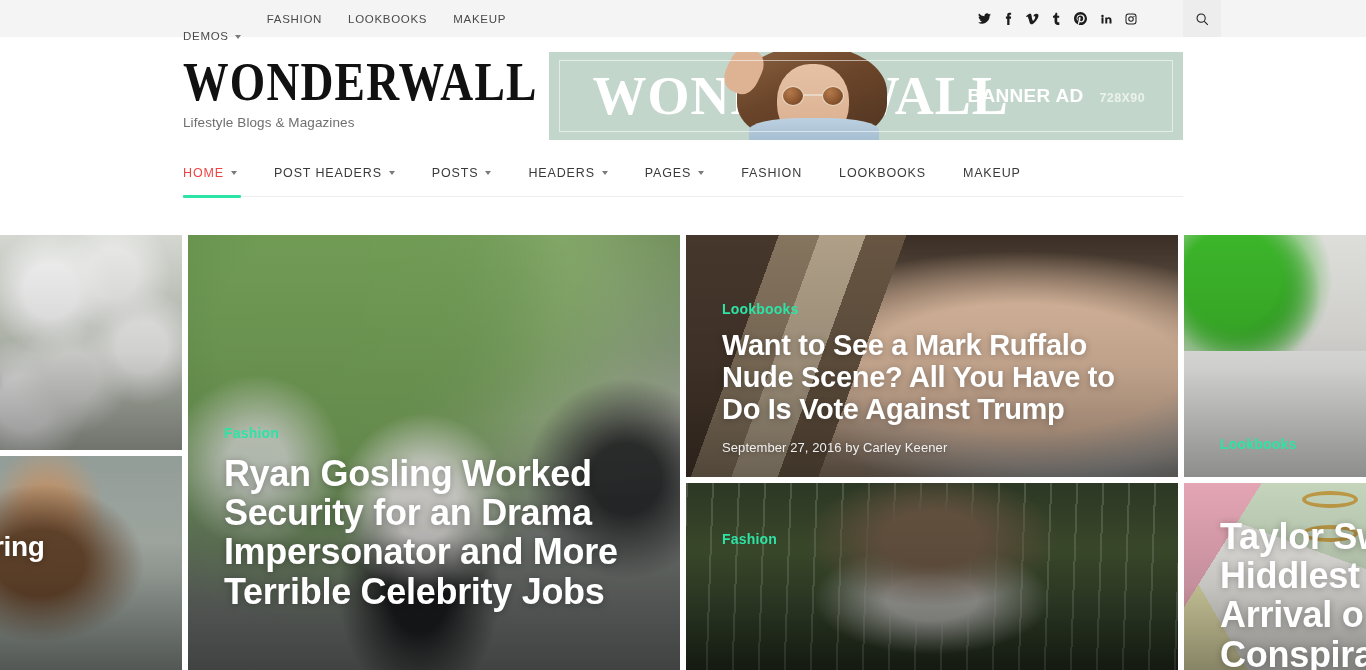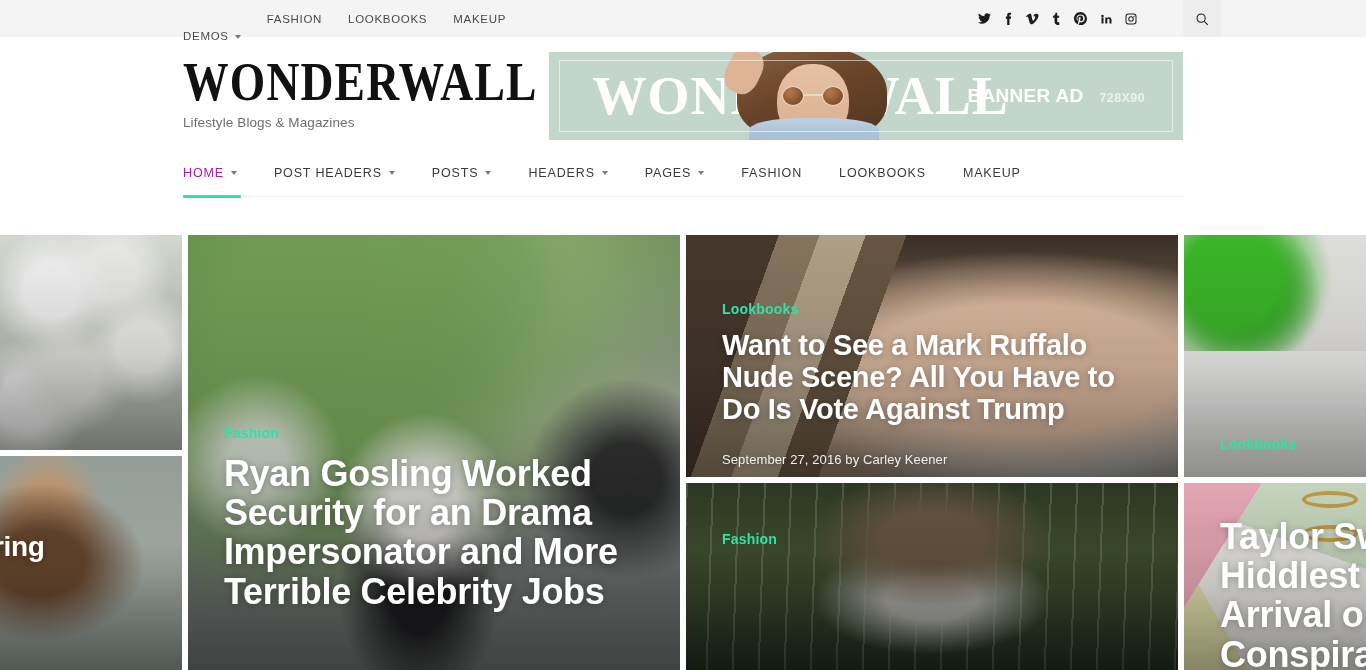--- a/index.html
+++ b/index.html
@@ -208,21 +208,21 @@
     color: #3a3a3a;
     margin-right: 37px;
     display: flex;
     align-items: center;
     gap: 7px;
     cursor: pointer;
     white-space: nowrap;
     position: relative;
     height: 100%;
   }
-  .mainnav-item.active { color: #a21caf; }
+  .mainnav-item.active { color: #ef4444; }
   .mainnav-underline {
     position: absolute;
     left: 0; bottom: -2px;
     height: 3px;
     width: 58px;
     background: #2de3a6;
     border-radius: 1px;
   }
 
   
@@ -269,21 +269,21 @@
   .card-title {
     font-size: 36px;
     font-weight: bold;
     line-height: 1.09;
     letter-spacing: -.3px;
     text-shadow: 0 1px 7px rgba(0,0,0,.28);
   }
   .card-title.md { font-size: 29px; line-height: 1.1; }
   .card-title.sm { font-size: 28px; line-height: 1.12; }
   .meta {
-    margin-top: 26px;
+    margin-top: 14px;
     font-size: 13px;
     color: #f0f0f0;
     letter-spacing: .1px;
     text-shadow: 0 1px 5px rgba(0,0,0,.3);
   }
 
   
   .card.edge .content { left: -112px; right: auto; width: 300px; }
   .card.edge-right .content { left: 36px; right: auto; width: 330px; }
 

